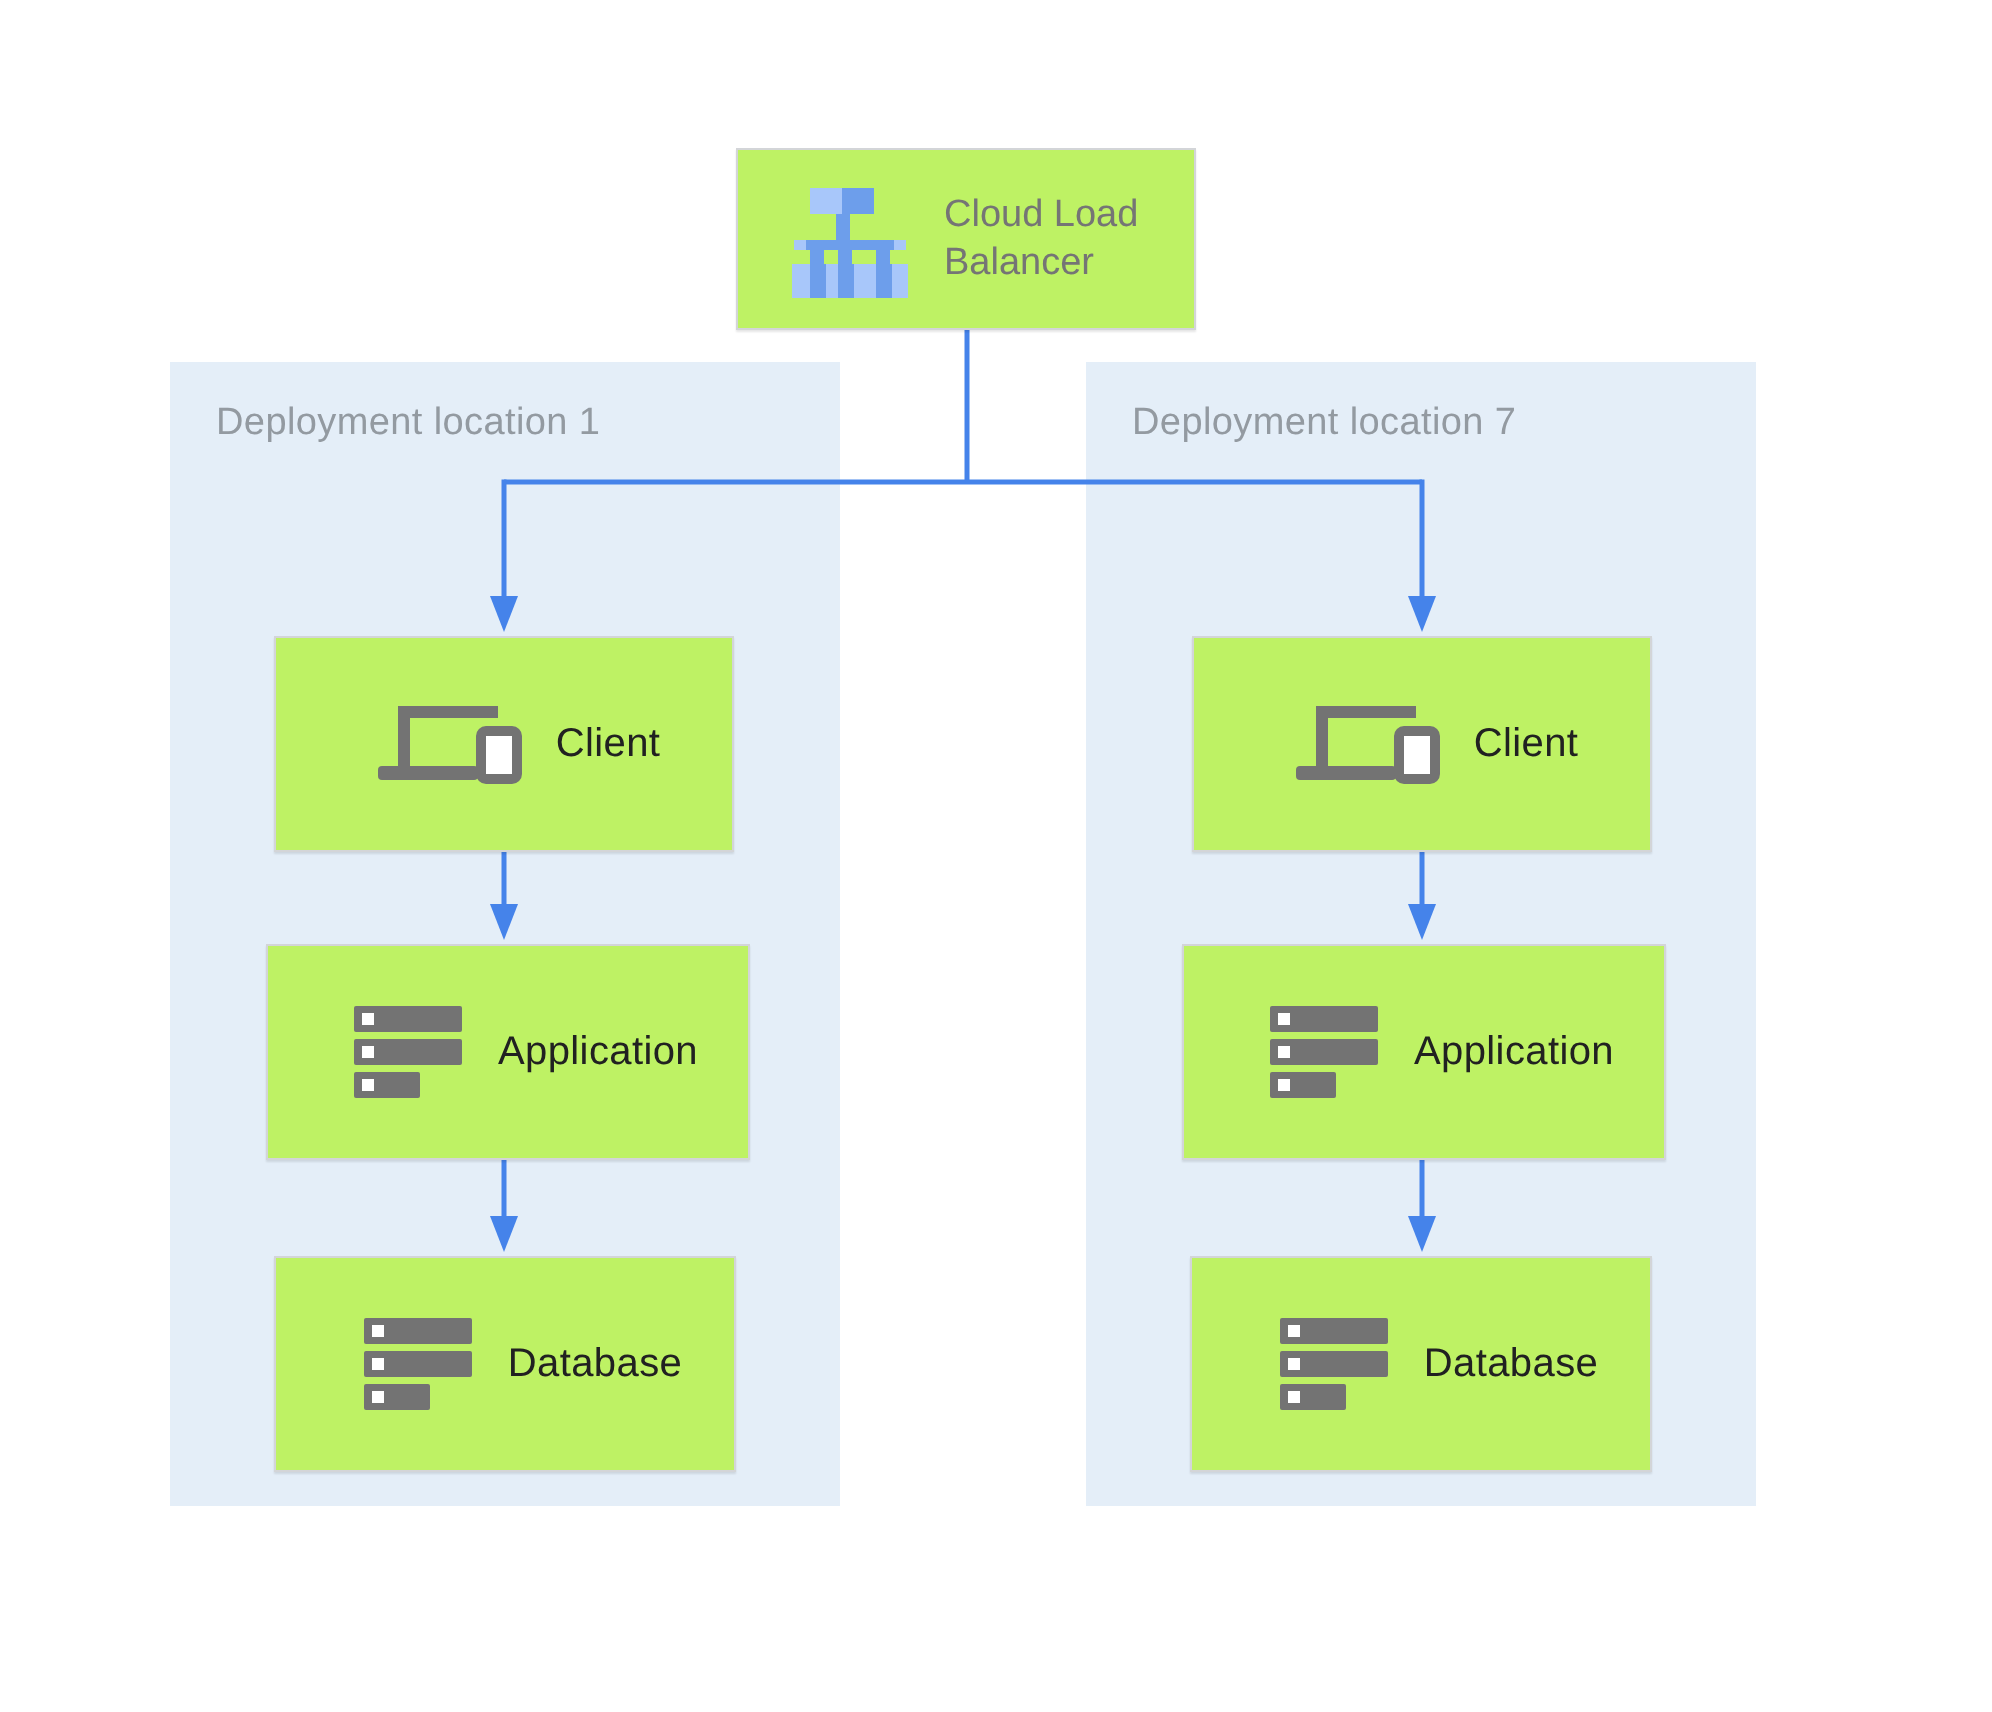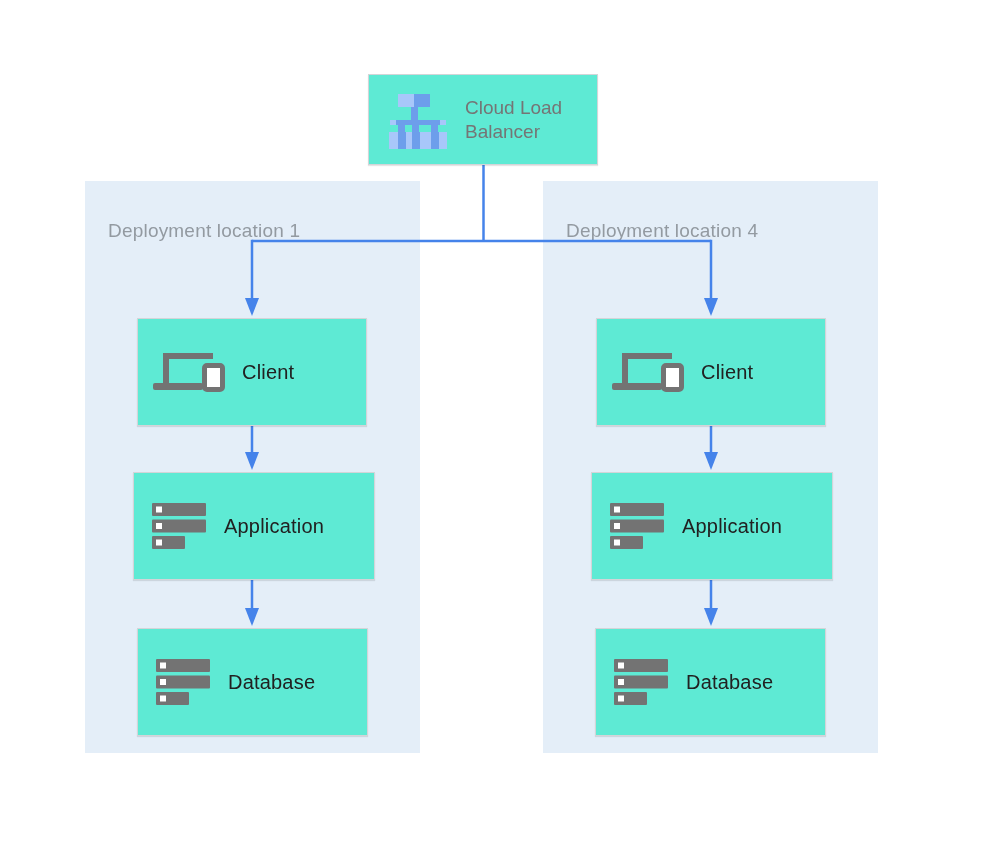--- a/index.html
+++ b/index.html
@@ -17,47 +17,48 @@
   }
   .panel {
     position: absolute;
     width: 335px;
     height: 572px;
     background: #E4EEF8;
     z-index: 1;
   }
   .panel-title {
     position: absolute;
-    top: 39px;
+    top: 20px;
     left: 23px;
     font-size: 19px;
     color: #939AA1;
     letter-spacing: 0.2px;
     white-space: nowrap;
   }
   #panel-1 { left: 85px;  top: 181px; }
   #panel-2 { left: 543px; top: 181px; }
 
   .connector-layer {
     position: absolute;
     left: 0; top: 0;
     width: 996px; height: 856px;
     z-index: 2;
     pointer-events: none;
   }
 
   .node-box {
     position: absolute;
-    background: #5eead4;
+    background: #bef264;
     border: 1px solid #D3D5D8;
     box-shadow: 0 1px 1px rgba(0,0,0,0.10);
     box-sizing: border-box;
     display: flex;
     align-items: center;
     z-index: 3;
+    justify-content: center;
   }
   .node-box .node-label {
     font-size: 20px;
     color: #212121;
     letter-spacing: 0.2px;
     white-space: nowrap;
   }
 
   
   #lb-box {
@@ -125,21 +126,21 @@
     </symbol>
   </defs>
 </svg>
 
 <div class="canvas">
 
   <div class="panel" id="panel-1">
     <div class="panel-title">Deployment location 1</div>
   </div>
   <div class="panel" id="panel-2">
-    <div class="panel-title">Deployment location 4</div>
+    <div class="panel-title">Deployment location 7</div>
   </div>
 
   <svg class="connector-layer" viewBox="0 0 996 856">
     <g stroke="#4583EA" stroke-width="2.5" fill="none">
       <path d="M483.5 165 V241"></path>
       <path d="M252 241 H711"></path>
       <path d="M252 239.75 V299"></path>
       <path d="M711 239.75 V299"></path>
       <path d="M252 407 V453"></path>
       <path d="M711 407 V453"></path>

